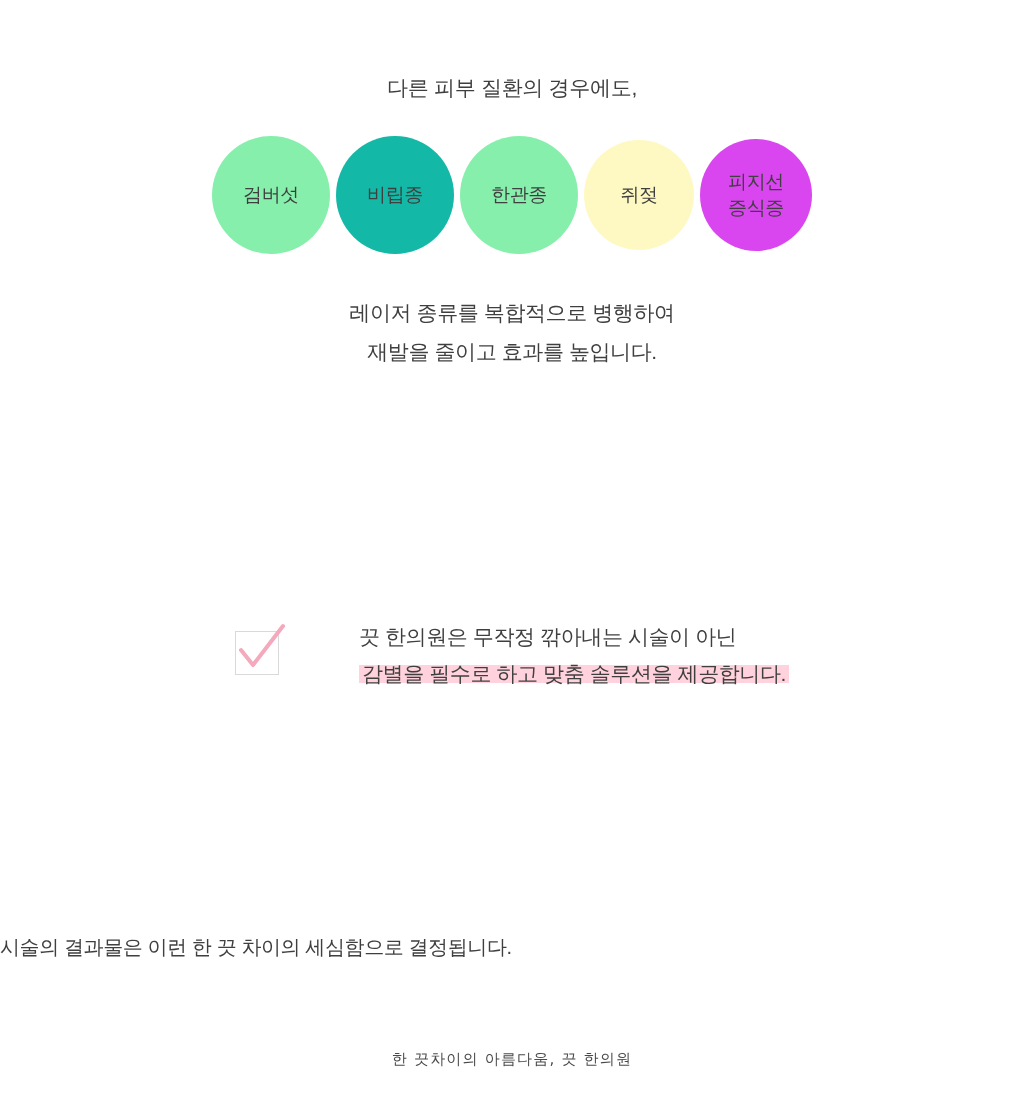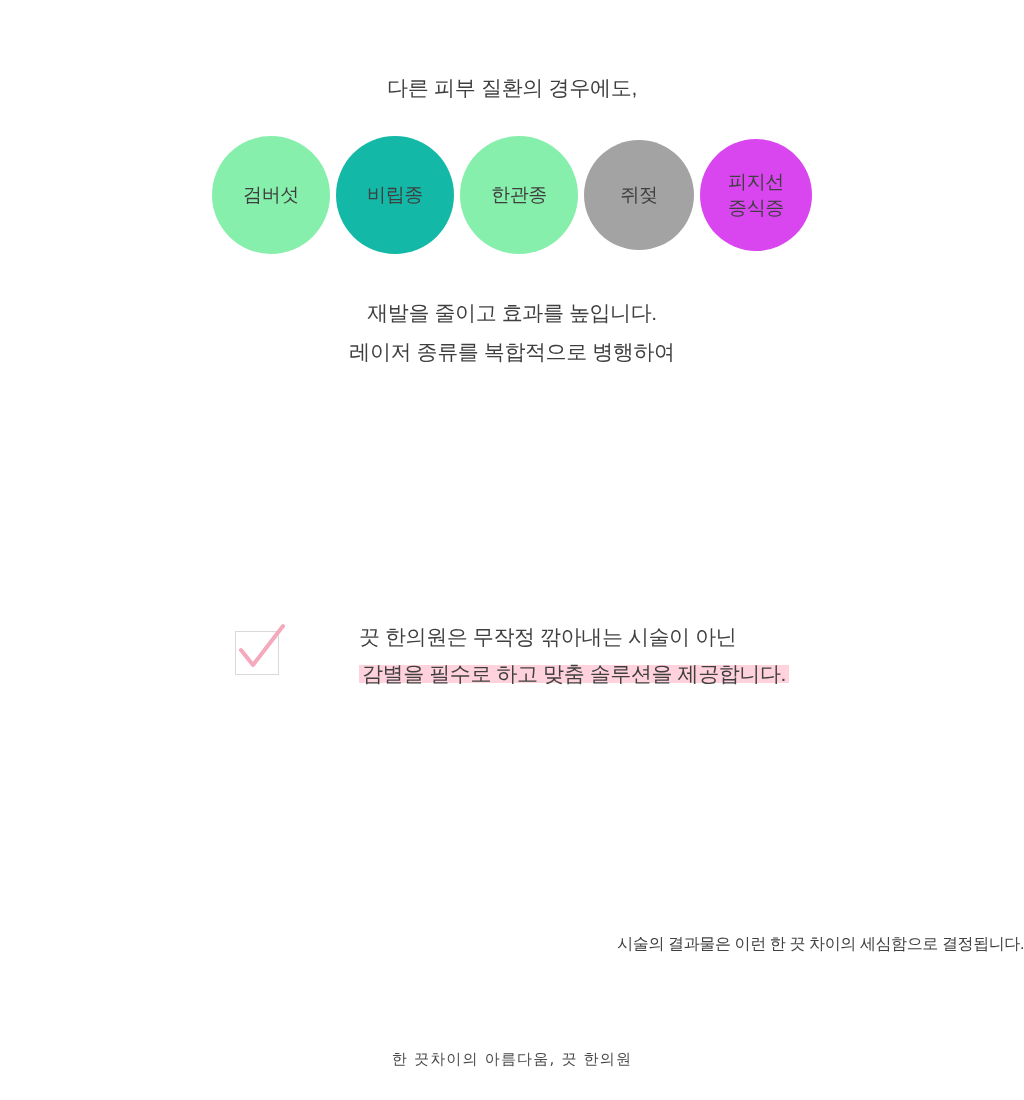--- a/index.html
+++ b/index.html
@@ -112,22 +112,22 @@
     padding: 0 3px;
     border-radius: 2px;
   }
 
   
   .closing {
     position: absolute;
     top: 934px;
     left: 0;
     width: 1024px;
-    text-align: right;
-    font-size: 16px;
+    text-align: left;
+    font-size: 20px;
     letter-spacing: -0.4px;
     color: #3f3f3f;
   }
   .signature {
     position: absolute;
     top: 1050px;
     left: 0;
     width: 1024px;
     text-align: center;
     font-size: 15px;
@@ -146,32 +146,32 @@
   <div class="bubble-row">
     <div class="bubble" style="background:#86efac;width:118px;height:118px;">
       <span>검버섯</span>
     </div>
     <div class="bubble" style="background:#14b8a6;width:118px;height:118px;">
       <span>비립종</span>
     </div>
     <div class="bubble" style="background:#86efac;width:118px;height:118px;">
       <span>한관종</span>
     </div>
-    <div class="bubble" style="background:#a3a3a3;width:110px;height:110px;">
+    <div class="bubble" style="background:#fef9c3;width:110px;height:110px;">
       <span>쥐젖</span>
     </div>
     <div class="bubble" style="background:#d946ef;width:112px;height:112px;">
       <span>피지선
 증식증</span>
     </div>
   </div>
 
   <div class="desc">
+    <div>레이저 종류를 복합적으로 병행하여</div>
     <div>재발을 줄이고 효과를 높입니다.</div>
-    <div>레이저 종류를 복합적으로 병행하여</div>
   </div>
 
   <div class="check-block">
     <div class="check-inner">
       <div class="check-box">
         <svg width="58" height="58" viewBox="0 0 58 58" aria-hidden="true">
           <path d="M8 30 L20 45 L50 6" fill="none" stroke="#f4a9bd" stroke-width="4" stroke-linecap="round" stroke-linejoin="round"></path>
         </svg>
       </div>
       <div class="check-text">

